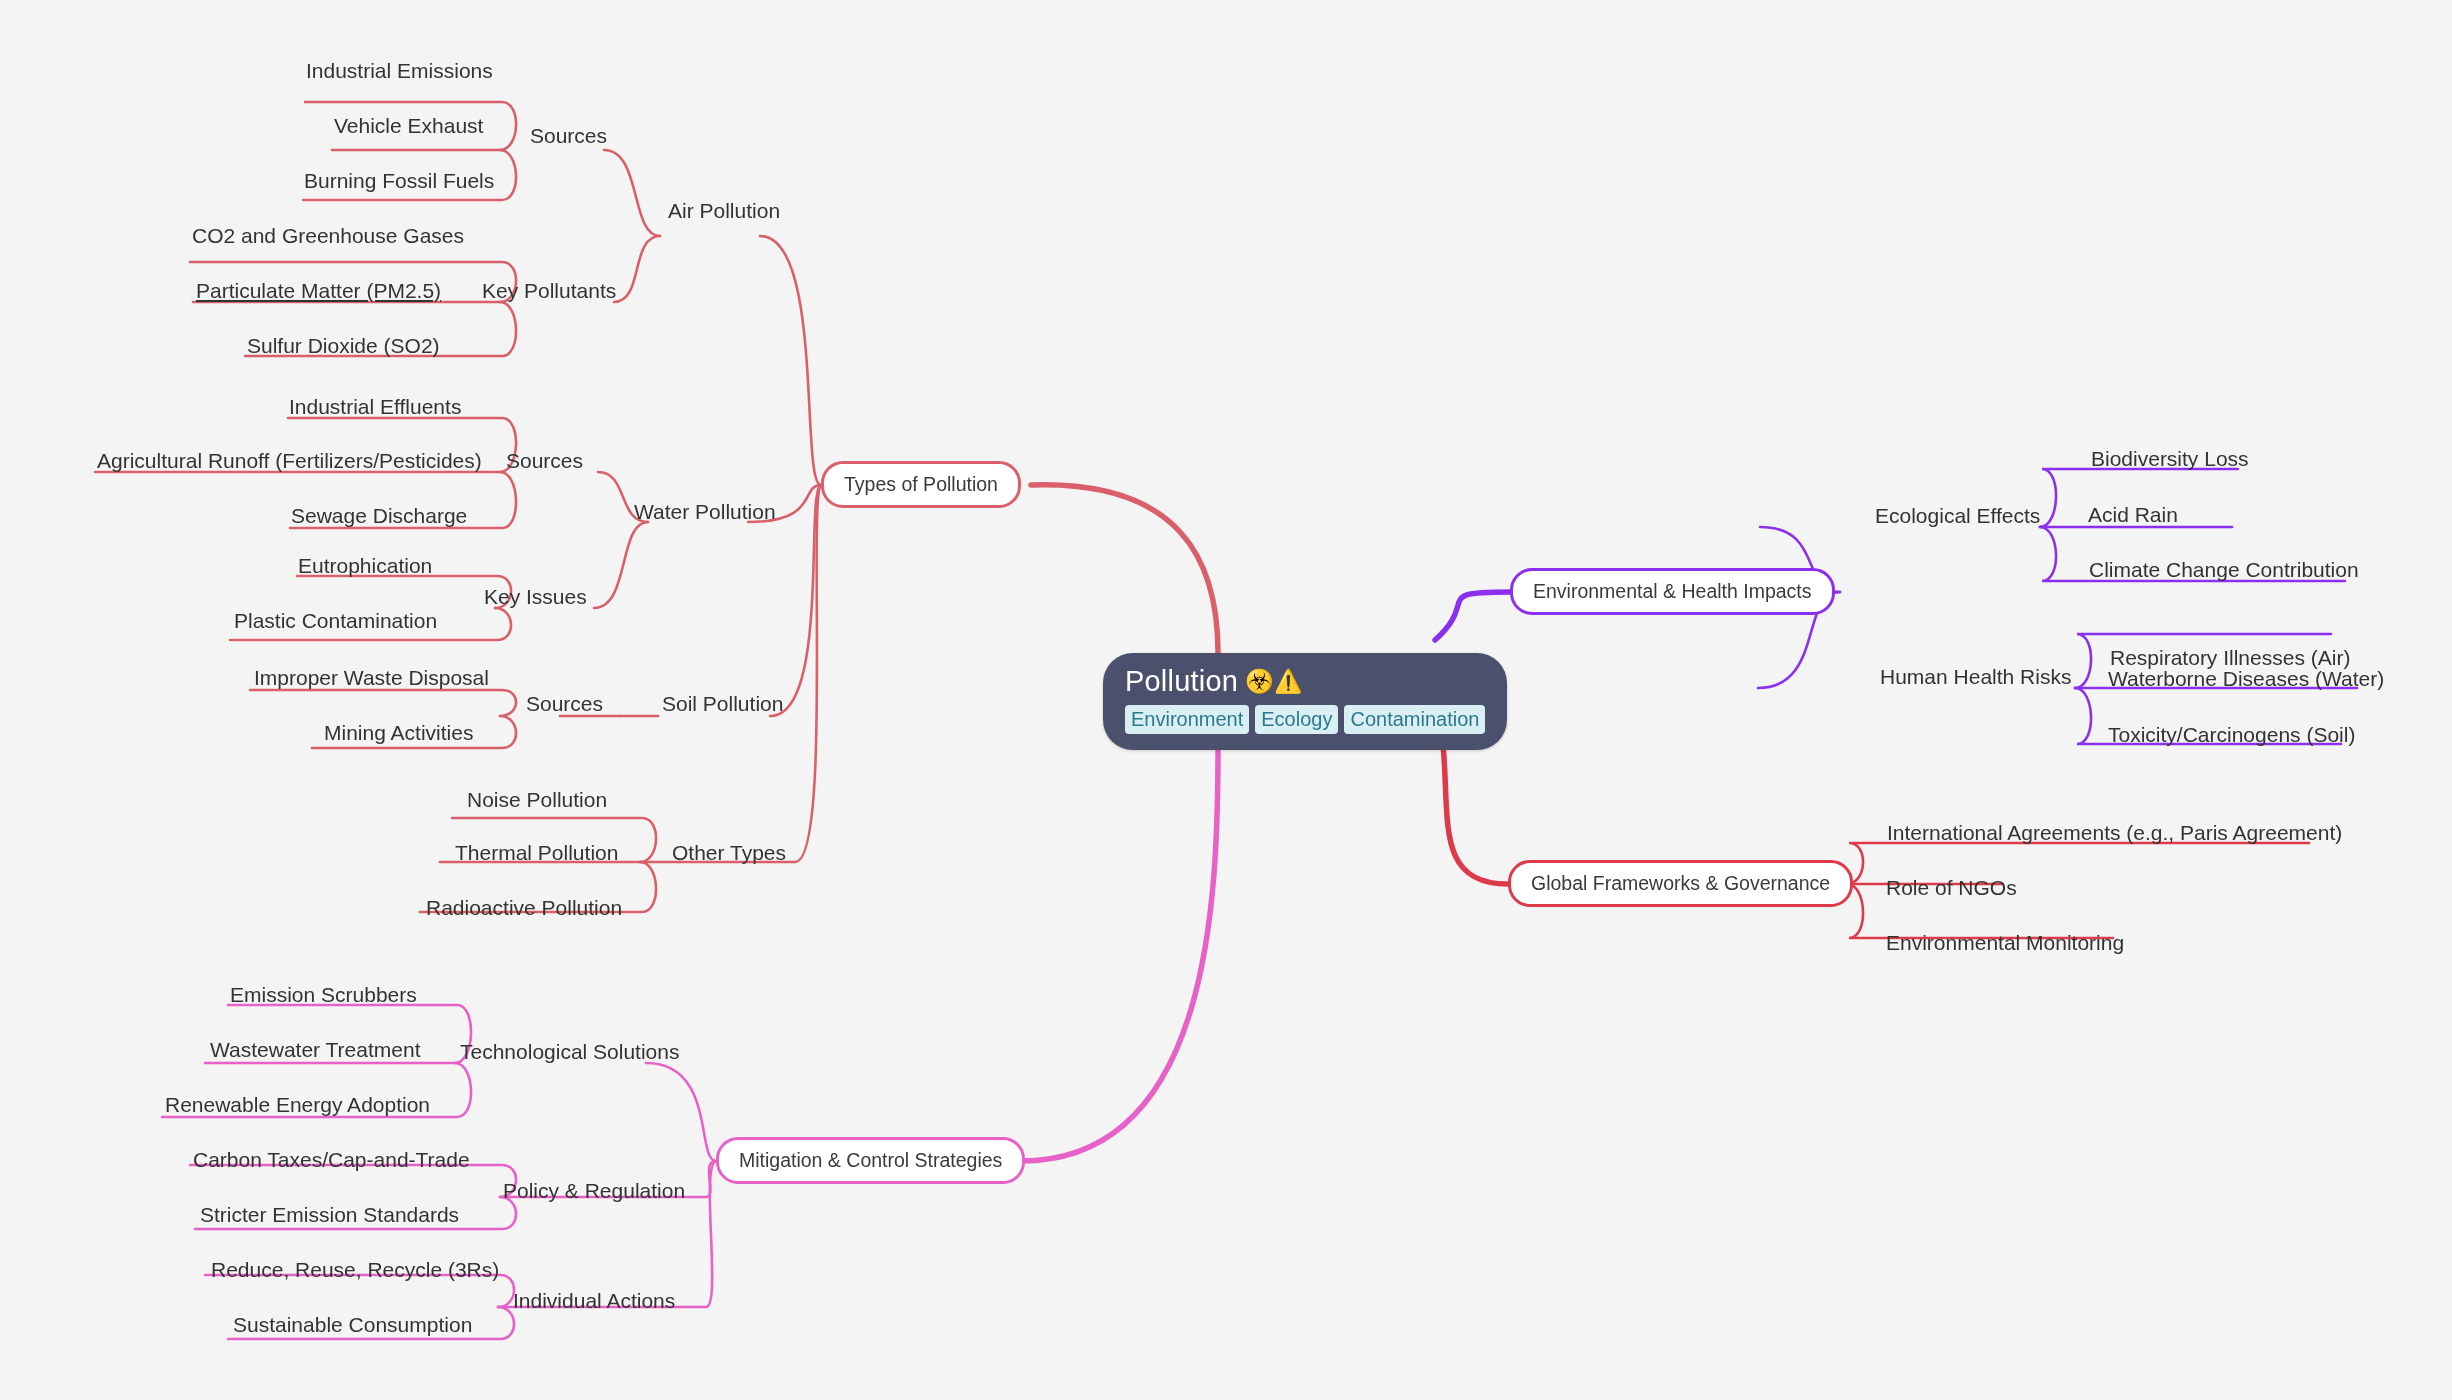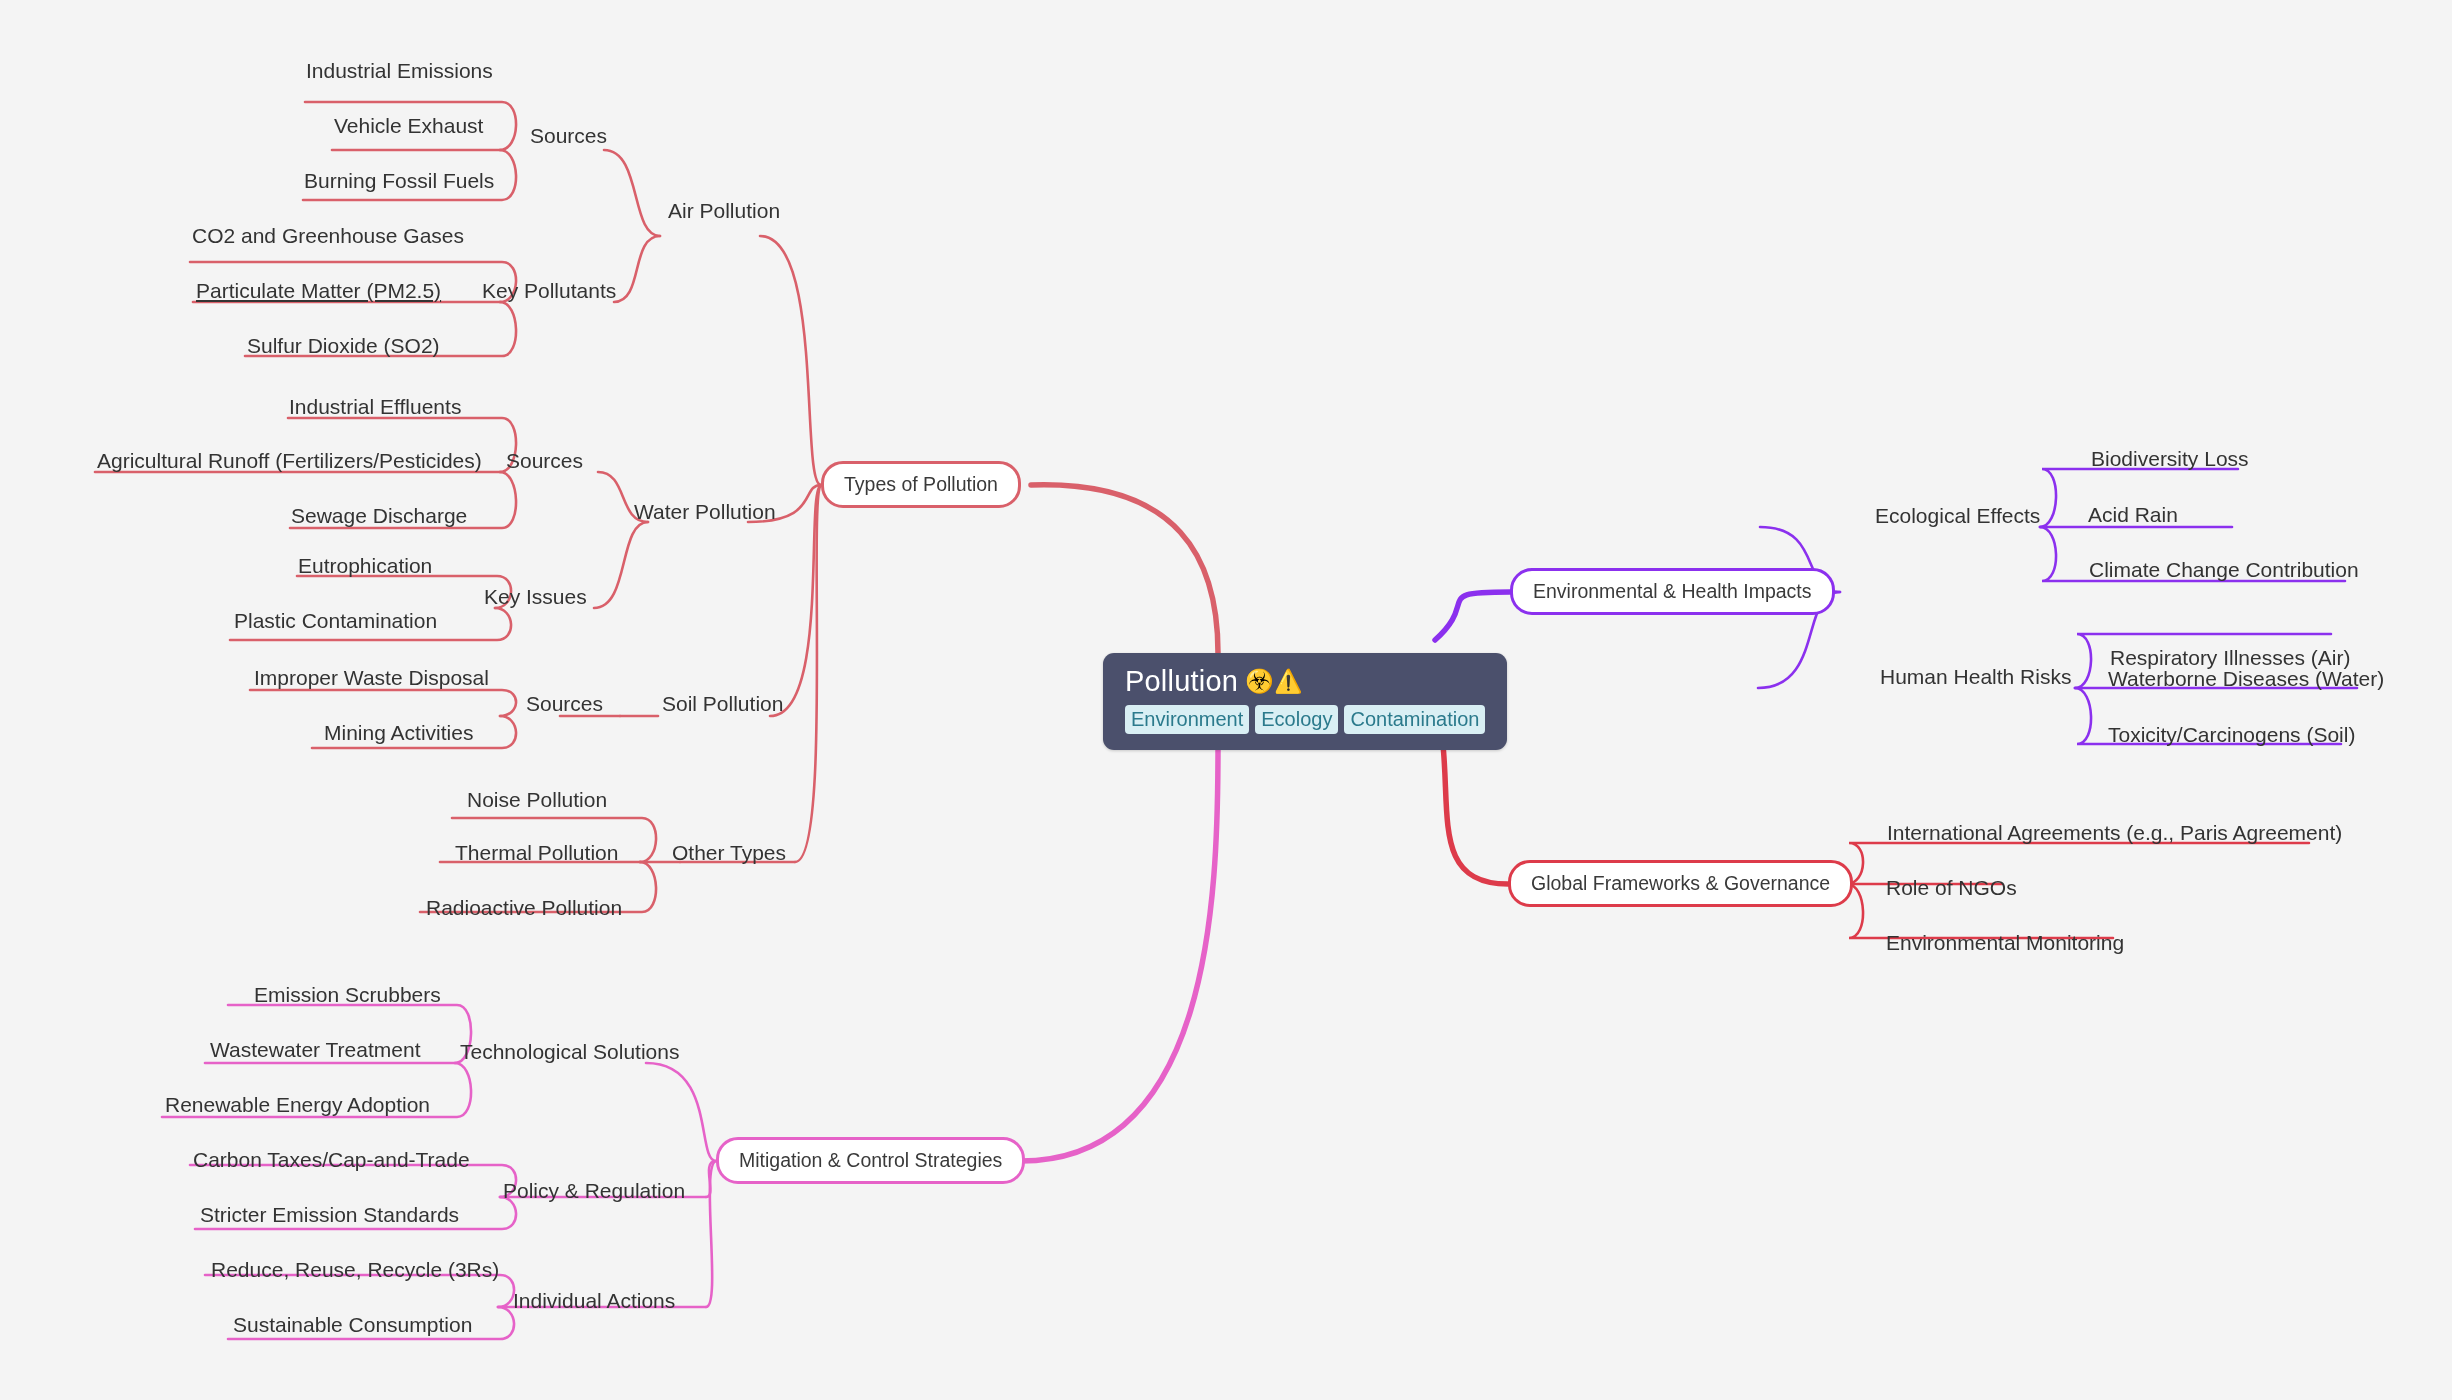--- a/index.html
+++ b/index.html
@@ -21,21 +21,21 @@
     width: 2452px; height: 1400px;
     pointer-events: none;
   }
   .node {
     position: absolute;
     white-space: nowrap;
   }
   
   .root {
     background: #4b506c;
-    border-radius: 11px;
+    border-radius: 30px;
     padding: 14px 22px 16px 22px;
     display: flex;
     flex-direction: column;
     gap: 9px;
     box-shadow: 0 1px 3px rgba(0,0,0,.18);
   }
   .root-title {
     color: #ffffff;
     font-size: 29px;
     font-weight: 400;
@@ -239,21 +239,21 @@
   <div class="node leaf" style="left:2106px; top:724px;">Toxicity/Carcinogens (Soil)</div>
 
   <div class="node leaf" style="left:1885px; top:822px;">International Agreements (e.g., Paris Agreement)</div>
   <div class="node leaf" style="left:1884px; top:877px;">Role of NGOs</div>
   <div class="node leaf" style="left:1884px; top:932px;">Environmental Monitoring</div>
 
   <div class="node leaf" style="left:458px; top:1041px;">Technological Solutions</div>
   <div class="node leaf" style="left:501px; top:1180px;">Policy &amp; Regulation</div>
   <div class="node leaf" style="left:511px; top:1290px;">Individual Actions</div>
 
-  <div class="node leaf" style="left:228px; top:984px;margin-left:24px;">Emission Scrubbers</div>
+  <div class="node leaf" style="left:228px; top:984px;">Emission Scrubbers</div>
   <div class="node leaf" style="left:208px; top:1039px;">Wastewater Treatment</div>
   <div class="node leaf" style="left:163px; top:1094px;">Renewable Energy Adoption</div>
 
   <div class="node leaf" style="left:191px; top:1149px;">Carbon Taxes/Cap-and-Trade</div>
   <div class="node leaf" style="left:198px; top:1204px;">Stricter Emission Standards</div>
 
   <div class="node leaf" style="left:209px; top:1259px;">Reduce, Reuse, Recycle (3Rs)</div>
   <div class="node leaf" style="left:231px; top:1314px;">Sustainable Consumption</div>
 
 </div>

